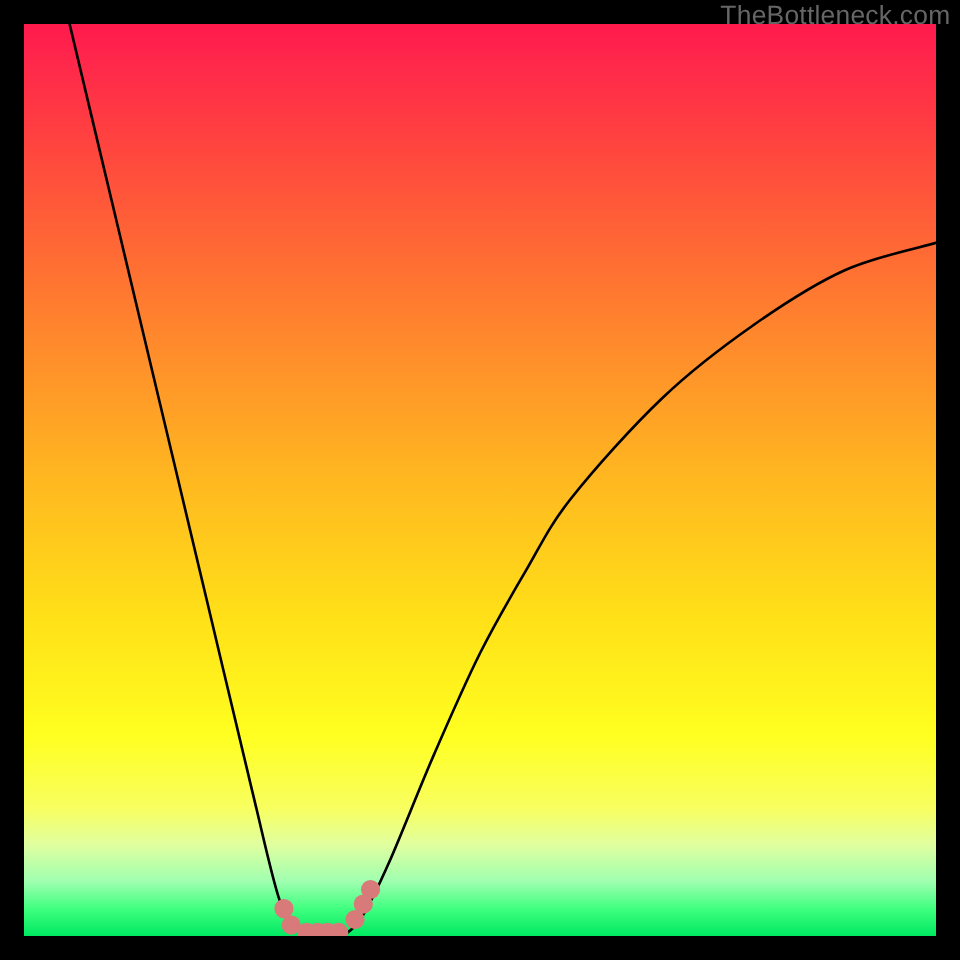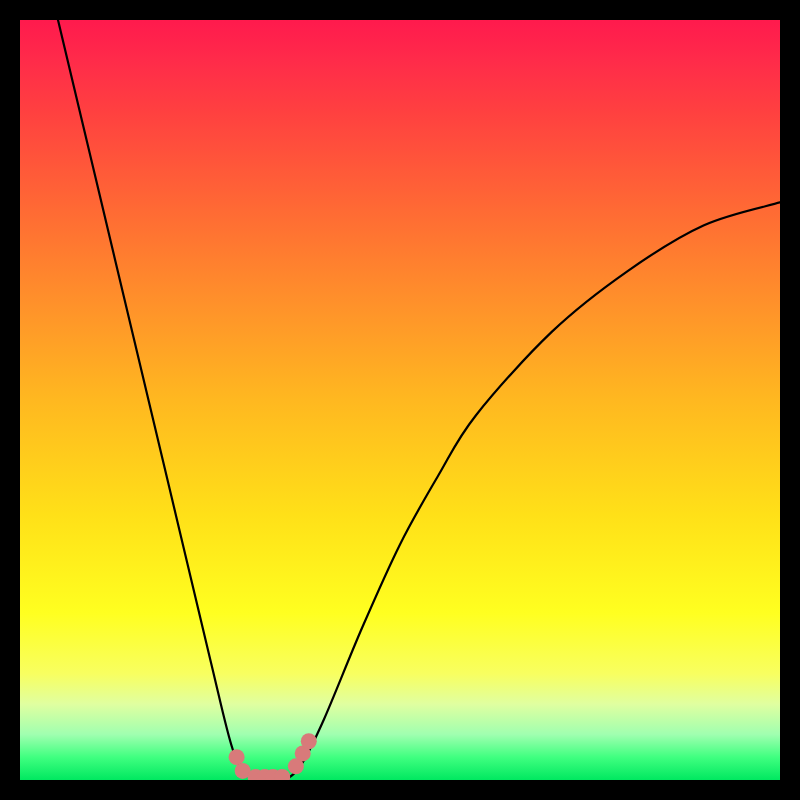--- a/index.html
+++ b/index.html
@@ -54,20 +54,21 @@
     position: absolute;
     top: 0; left: 0;
     width: 760px;
     height: 760px;
   }
 </style>
 </head>
 <body>
 
 <div class="frame">
+  <div class="watermark">TheBottleneck.com</div>
   <div class="plot">
     <svg class="curves" viewBox="0 0 760 760" preserveAspectRatio="none">
       <g id="curve-group">
           <path d="M 38.00 0.00 C 44.33 26.60, 63.33 106.40, 76.00 159.60 C 88.67 212.80, 101.33 266.00, 114.00 319.20 C 126.67 372.40, 139.33 425.60, 152.00 478.80 C 164.67 532.00, 179.87 596.60, 190.00 638.40 C 200.13 680.20, 206.47 710.60, 212.80 729.60 C 219.13 748.60, 224.20 747.33, 228.00 752.40 C 231.80 757.47, 234.33 758.73, 235.60 760.00 C 236.87 761.27, 234.33 760.00, 235.60 760.00 C 236.87 760.00, 240.67 760.00, 243.20 760.00 C 245.73 760.00, 248.27 760.00, 250.80 760.00 C 253.33 760.00, 255.87 760.00, 258.40 760.00 C 260.93 760.00, 264.73 760.00, 266.00 760.00 C 267.27 760.00, 263.47 762.53, 266.00 760.00 C 268.53 757.47, 274.87 754.93, 281.20 744.80 C 287.53 734.67, 293.87 722.00, 304.00 699.20 C 314.13 676.40, 329.33 637.13, 342.00 608.00 C 354.67 578.87, 367.33 549.73, 380.00 524.40 C 392.67 499.07, 405.33 477.53, 418.00 456.00 C 430.67 434.47, 437.00 419.27, 456.00 395.20 C 475.00 371.13, 506.67 335.67, 532.00 311.60 C 557.33 287.53, 582.67 268.53, 608.00 250.80 C 633.33 233.07, 658.67 216.60, 684.00 205.20 C 709.33 193.80, 747.33 186.20, 760.00 182.40" fill="none" stroke="#000000" stroke-width="2.2" stroke-linecap="round" stroke-linejoin="round"></path>
         </g>
       <g id="marker-group">
           <circle cx="216.60" cy="737.20" r="8" fill="#d87a7a"></circle>
           <circle cx="222.68" cy="750.88" r="8" fill="#d87a7a"></circle>
           <circle cx="235.60" cy="756.96" r="8" fill="#d87a7a"></circle>
           <circle cx="244.72" cy="756.96" r="8" fill="#d87a7a"></circle>

